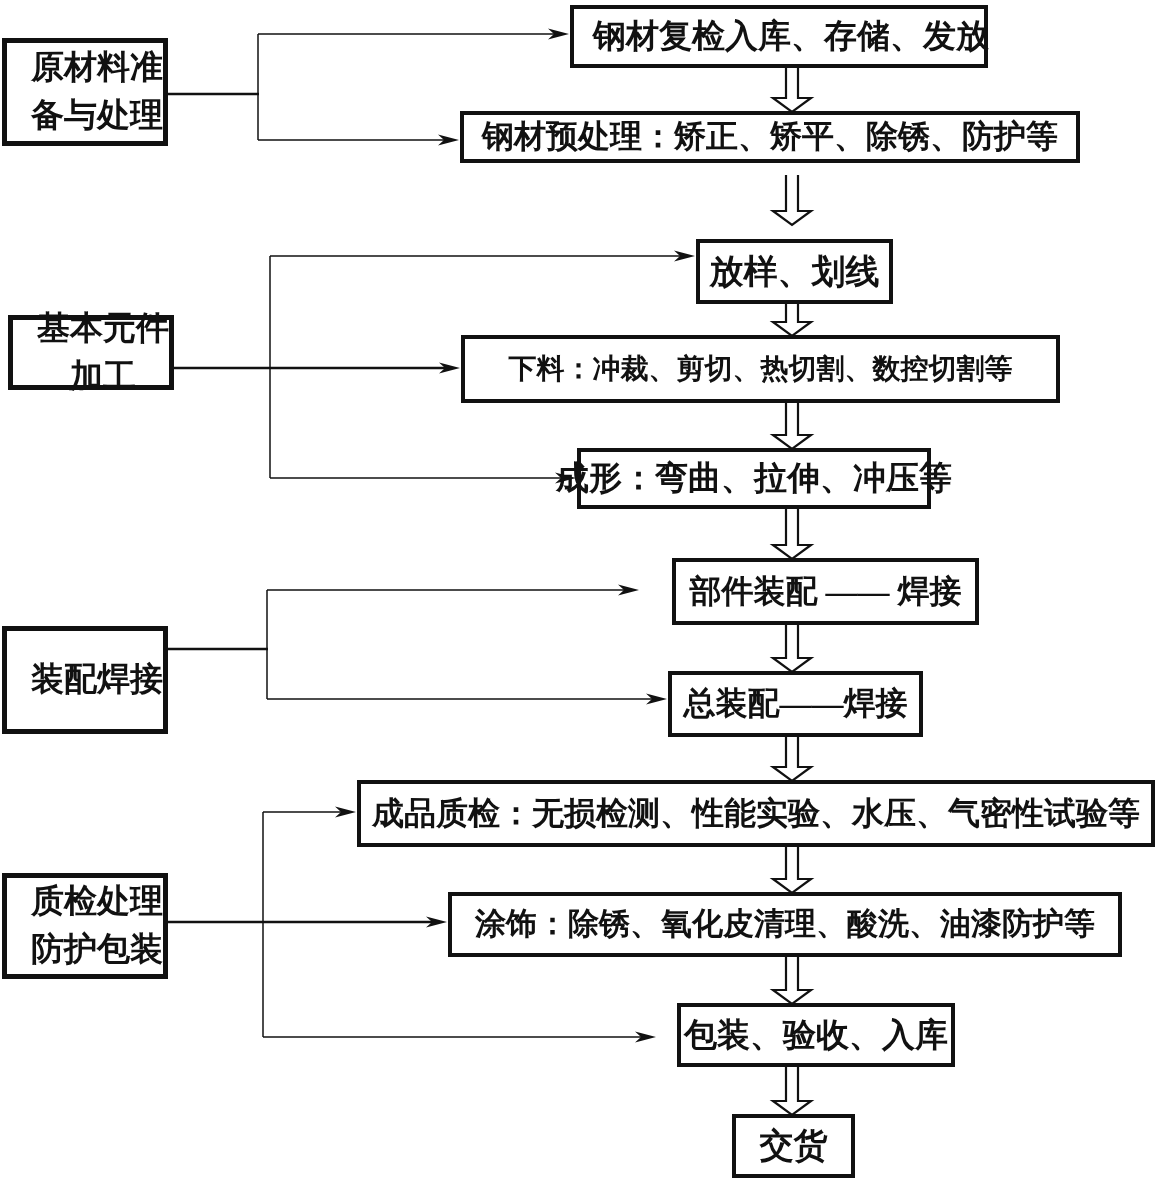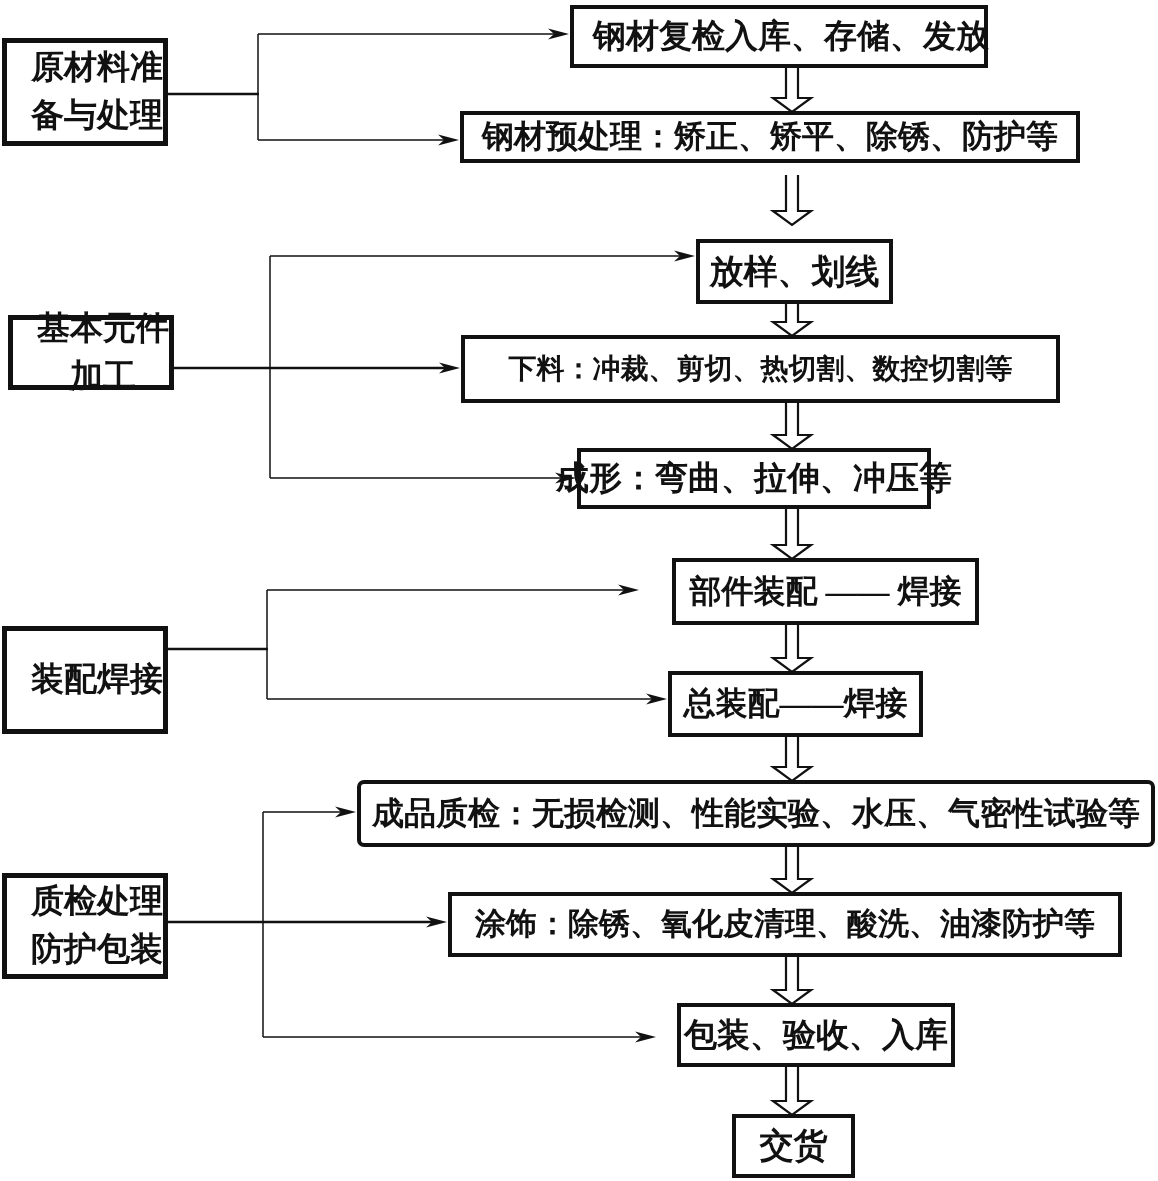--- a/index.html
+++ b/index.html
@@ -23,21 +23,21 @@
   #sb3{left:2px;top:595px;width:166px;height:108px;margin-top:31px;}
   #sb4{left:2px;top:873px;width:166px;height:106px;}
   
   #pb1{left:570px;top:5px;width:418px;height:63px;font-size:33px;padding-left:24px;}
   #pb2{left:460px;top:111px;width:620px;height:52px;font-size:32px;}
   #pb3{left:696px;top:224px;width:197px;height:65px;font-size:34px;margin-top:15px;}
   #pb4{left:461px;top:335px;width:599px;height:68px;font-size:28px;}
   #pb5{left:577px;top:448px;width:354px;height:61px;font-size:33px;}
   #pb6{left:640px;top:558px;width:307px;height:67px;font-size:32px;margin-left:32px;}
   #pb7{left:668px;top:671px;width:255px;height:66px;font-size:32px;}
-  #pb8{left:357px;top:780px;width:798px;height:67px;font-size:32px;border-radius:7px;}
+  #pb8{left:357px;top:780px;width:798px;height:67px;font-size:32px;}
   #pb9{left:448px;top:892px;width:674px;height:65px;font-size:31px;}
   #pb10{left:657px;top:1003px;width:278px;height:64px;font-size:33px;margin-left:20px;}
   #pb11{left:732px;top:1114px;width:123px;height:64px;font-size:34px;}
   .thin{stroke:#111;stroke-width:1.5;fill:none;}
   .stub{stroke:#111;stroke-width:2.6;fill:none;}
   .ah{fill:#111;stroke:none;}
   .hollow{fill:#ffffff;stroke:#111;stroke-width:2.2;}
 </style>
 </head>
 <body>

